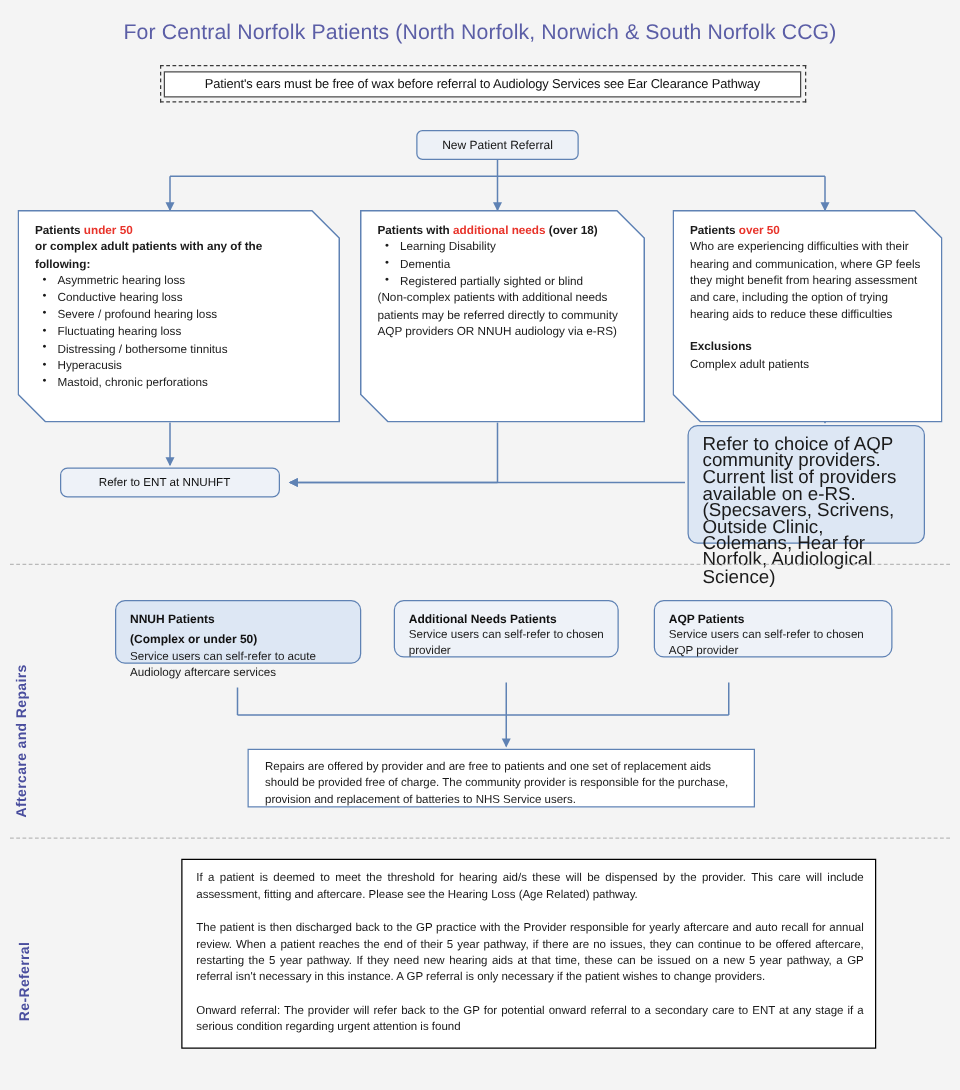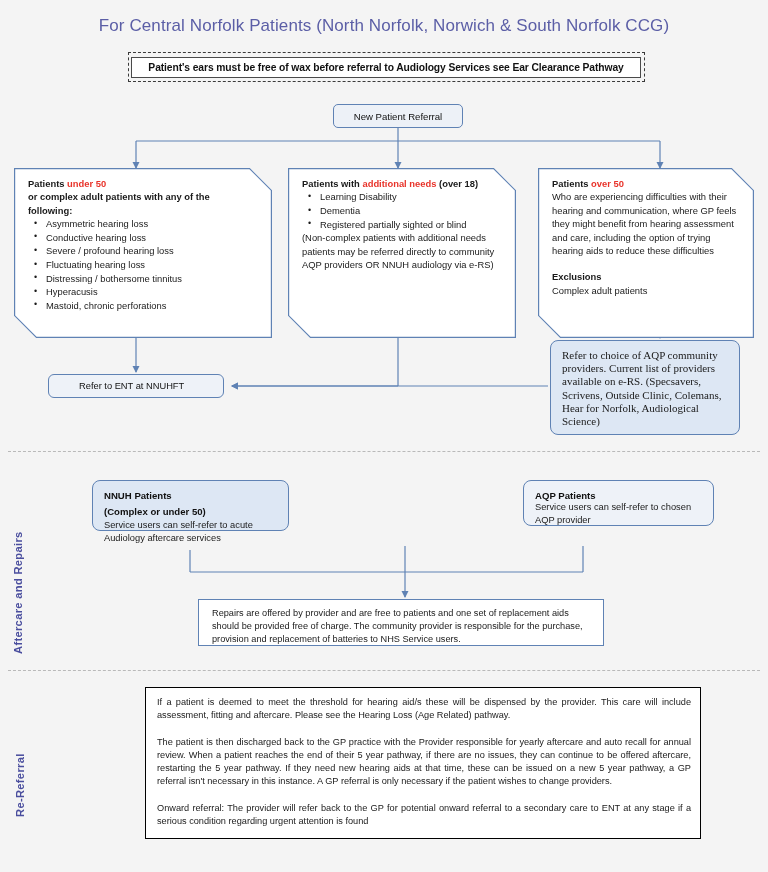--- a/index.html
+++ b/index.html
@@ -28,21 +28,21 @@
     position:absolute;left:128px;top:52px;width:517px;height:30px;
     border:1px dashed #3a3a3a;
     box-sizing:border-box;
   }
   .wax-inner{
     position:absolute;left:131px;top:57px;width:510px;height:21px;
     background:#ffffff;
     border:1px solid #4a4a4a;
     box-sizing:border-box;
     display:flex;align-items:center;justify-content:center;
-    font-size:10.3px;font-weight:bold;color:#111;
+    font-size:10.3px;font-weight:normal;color:#111;
     letter-spacing:-0.1px;
     white-space:nowrap;
   }
 
   
   .npr{
     position:absolute;left:333px;top:104px;width:130px;height:24px;
     background:#edf1f7;
     border:1px solid #5f82b4;
     border-radius:5px;
@@ -87,21 +87,21 @@
     box-sizing:border-box;display:flex;align-items:center;
     padding-left:30px;font-size:9.3px;color:#111;
   }
 
   
   .aqp{
     position:absolute;left:550px;top:340px;width:190px;height:95px;
     border:1px solid #5f82b4;border-radius:8px;background:#dde7f4;
     box-sizing:border-box;
   }
-  .aqp .t{position:absolute;left:11px;top:8px;right:8px;font-size:11px;line-height:13.2px;color:#1a1a1a;font-family:Liberation Serif, serif;}
+  .aqp .t{position:absolute;left:11px;top:8px;right:8px;font-size:15px;line-height:13.2px;color:#1a1a1a;}
 
   
   .sep{
     position:absolute;left:8px;width:752px;height:0;
     border-top:1px dashed #b9b9b9;
   }
 
   
   .sidelabel{
     position:absolute;
@@ -256,20 +256,26 @@
   <div class="sidelabel" style="left:12px;top:484px;height:170px;">Aftercare and Repairs</div>
 
   <div class="ac fill" style="left:92px;top:480px;width:197px;height:51px;background:#dde7f4;padding-left:16px;">
     <div class="inner">
       <span class="h">NNUH Patients</span>
       <span class="h2">(Complex or under 50)</span>
       <span class="p" style="margin-top:2px;">Service users can self-refer to acute Audiology aftercare services</span>
     </div>
   </div>
 
+  <div class="ac" style="left:315px;top:480px;width:180px;height:46px;background:#eef2f8;">
+    <div class="inner">
+      <span class="h">Additional Needs Patients</span>
+      <span class="p">Service users can self-refer to chosen provider</span>
+    </div>
+  </div>
 
   <div class="ac" style="left:523px;top:480px;width:191px;height:46px;background:#eef2f8;">
     <div class="inner">
       <span class="h">AQP Patients</span>
       <span class="p">Service users can self-refer to chosen AQP provider</span>
     </div>
   </div>
 
   <div class="repairs">
     <div class="t">Repairs are offered by provider and are free to patients and one set of replacement aids should be provided free of charge. The community provider is responsible for the purchase, provision and replacement of batteries to NHS Service users.</div>

